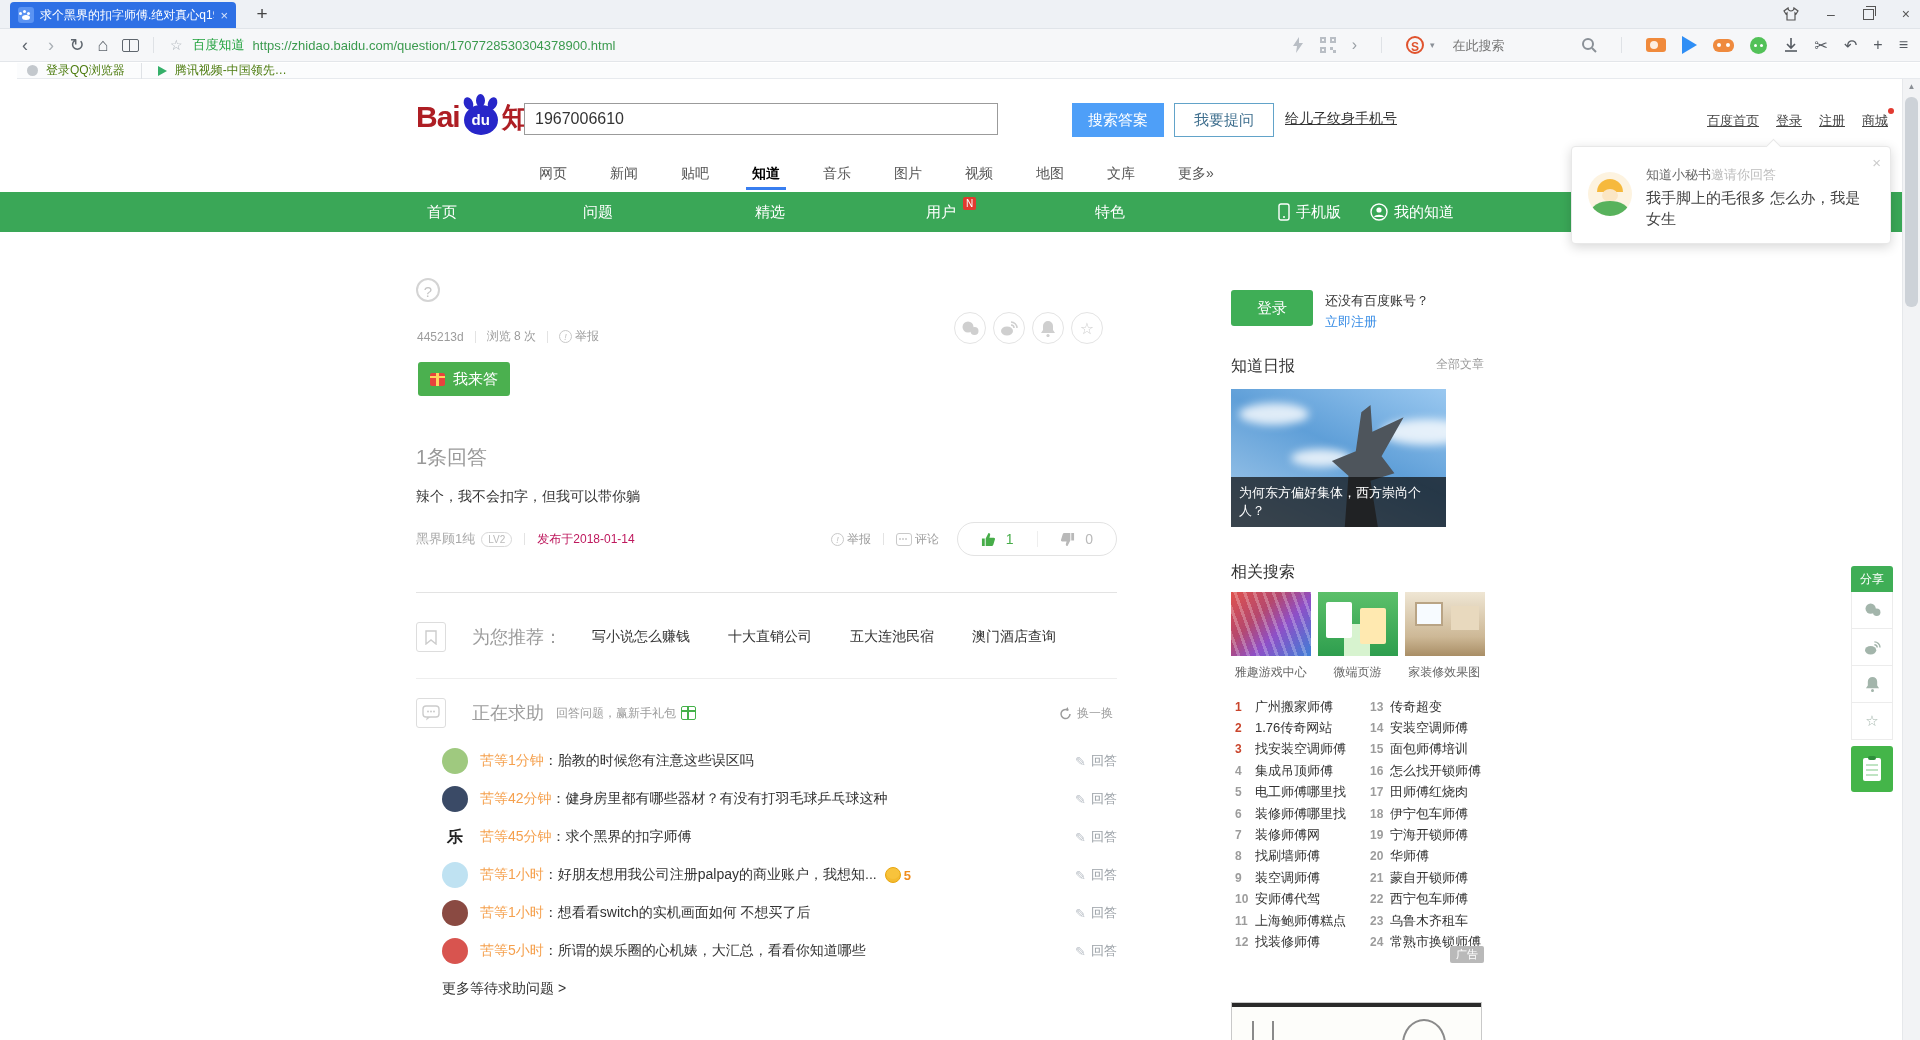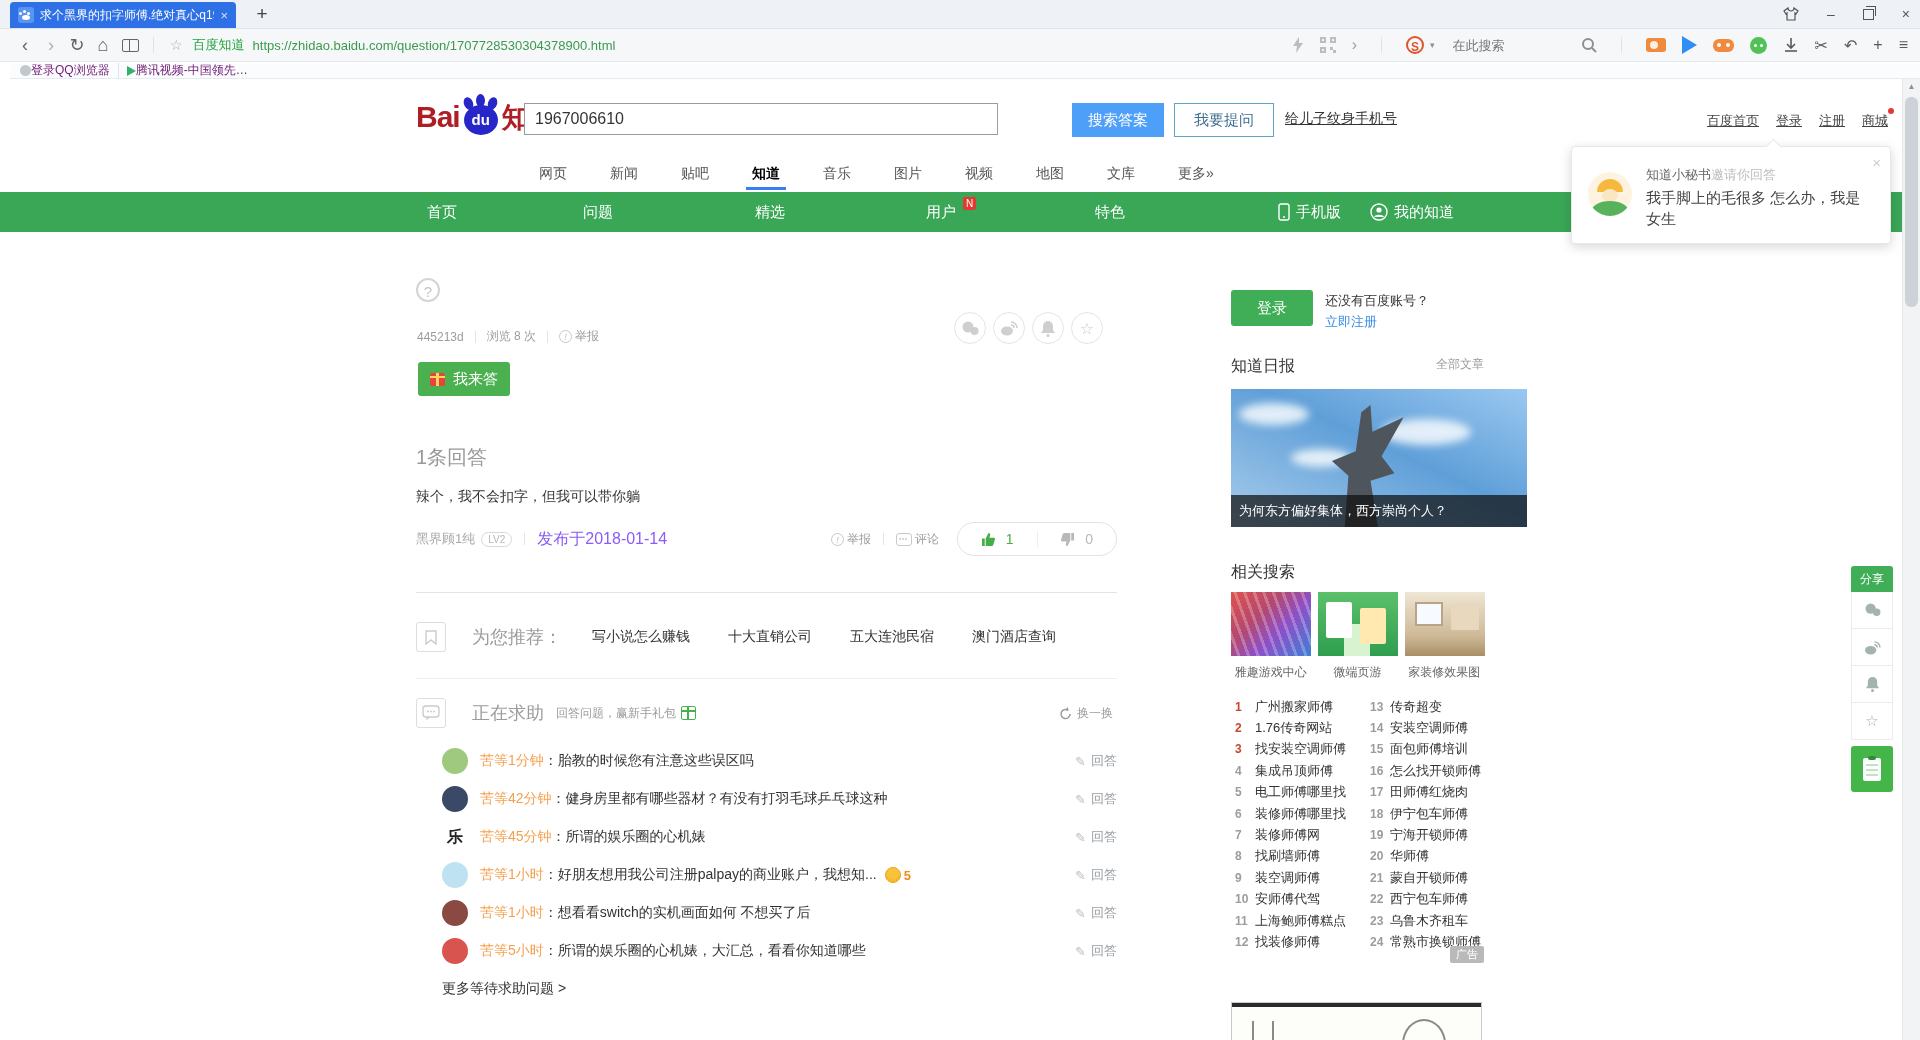--- a/index.html
+++ b/index.html
@@ -41,22 +41,22 @@
   .ic-cam{width:20px;height:14px;background:#f08a3c;border-radius:3px;position:relative;cursor:pointer}
   .ic-cam::after{content:"";position:absolute;left:4px;top:3px;width:8px;height:8px;border-radius:50%;background:#fff;opacity:.85}
   .ic-play{width:0;height:0;border-left:15px solid #2f8ef5;border-top:9px solid transparent;border-bottom:9px solid transparent;cursor:pointer}
   .ic-pad{width:21px;height:13px;background:#ef8a3e;border-radius:6px;position:relative;cursor:pointer}
   .ic-pad::before,.ic-pad::after{content:"";position:absolute;top:4px;width:4px;height:4px;border-radius:50%;background:#fff}
   .ic-pad::before{left:4px}.ic-pad::after{right:4px}
   .ic-chat{width:17px;height:17px;background:#52c158;border-radius:50%;position:relative;cursor:pointer}
   .ic-chat::after{content:"";position:absolute;left:4px;top:7px;width:3px;height:3px;border-radius:50%;background:#fff;box-shadow:6px 0 0 #fff}
   .gly{font-size:16px;color:#565b62;cursor:pointer}
 
-  .bookmarks{position:absolute;left:10px;top:63px;right:0;height:15px;background:#fbfcfd;border-bottom:1px solid #e7eaee;
-             display:flex;align-items:center;font-size:12px;color:#701a75;padding:0 10px;}
+  .bookmarks{position:absolute;left:17px;top:63px;right:0;height:15px;background:#fbfcfd;border-bottom:1px solid #e7eaee;
+             display:flex;align-items:center;font-size:12px;color:#4d7c0f;padding:0 10px;gap:8px}
   .bm-person{width:11px;height:11px;border-radius:50%;background:#c3c8cd;flex:none}
   .bm-play{width:0;height:0;border-left:9px solid #35b06a;border-top:5px solid transparent;border-bottom:5px solid transparent;flex:none}
 
   
   .zhead{position:absolute;left:0;top:79px;right:0;height:79px;background:#fff}
   .logo{position:absolute;left:416px;top:16px;display:flex;align-items:flex-end;cursor:pointer}
   .bai{color:#ae1e24;font-weight:bold;font-size:30px;letter-spacing:-1px;line-height:40px}
   .paw{position:relative;width:40px;height:42px;margin:0 1px}
   .pad{position:absolute;left:3px;top:10px;width:34px;height:30px;background:#2726c9;border-radius:50%}
   .toe{position:absolute;width:9px;height:13px;background:#2726c9;border-radius:50%}
@@ -101,21 +101,21 @@
           color:#fff;font-size:15px;display:flex;align-items:center;justify-content:center;gap:8px;cursor:pointer}
   .gift{width:15px;height:13px;background:#e8433d;border-radius:2px;position:relative}
   .gift::before{content:"";position:absolute;left:6px;top:0;bottom:0;width:3px;background:#ffd65c}
   .gift::after{content:"";position:absolute;left:0;right:0;top:3px;height:2px;background:#ffd65c}
   .acount{position:absolute;left:0;top:212px;font-size:20px;color:#999}
   .atext{position:absolute;left:0;top:256px;font-size:14px;color:#333}
   .arow{position:absolute;left:0;top:290px;width:100%;display:flex;align-items:center}
   .aname{color:#a8a8a8;font-size:13px}
   .lv{border:1px solid #d8d8d8;color:#b9b9b9;font-size:10px;border-radius:8px;padding:0 6px;line-height:13px;margin-left:6px}
   .asep{width:1px;height:12px;background:#e3e3e3;margin:0 12px}
-  .adate{color:#8b5cf6;font-size:16px}
+  .adate{color:#be185d;font-size:12px}
   .actl{margin-left:auto;display:flex;align-items:center;gap:12px;color:#9c9c9c;font-size:12px}
   .cicon{width:14px;height:11px;border:1px solid #c9c9c9;border-radius:3px;position:relative;margin-right:3px}
   .cicon::after{content:"";position:absolute;left:2px;top:4px;width:2px;height:2px;background:#c9c9c9;border-radius:50%;
         box-shadow:3px 0 0 #c9c9c9,6px 0 0 #c9c9c9}
   .vote{display:flex;align-items:center;border:1px solid #e3e3e3;border-radius:17px;height:32px;width:158px;margin-left:6px}
   .vup,.vdn{flex:1;display:flex;align-items:center;justify-content:center;gap:10px;font-size:14px;cursor:pointer}
   .vup{color:#47ad49}.vdn{color:#b9b9b9;border-left:1px solid #eee}
   .div1{position:absolute;left:0;top:360px;width:100%;border-top:1px solid #e3e3e3}
   .div2{position:absolute;left:0;top:446px;width:100%;border-top:1px solid #eee}
   .blk{position:absolute;left:0;width:100%;display:flex;align-items:center}
@@ -145,21 +145,21 @@
 
   
   .sb{position:absolute;left:1231px;top:232px;width:253px}
   .loginbtn{position:absolute;left:0;top:58px;width:82px;height:36px;background:#3fae56;border-radius:3px;border:none;
             color:#fff;font-size:15px;cursor:pointer}
   .noacct{position:absolute;left:94px;top:60px;font-size:13px;color:#333}
   .reg{position:absolute;left:94px;top:81px;font-size:13px;color:#3a8ee6;cursor:pointer}
   .dailyhd{position:absolute;left:0;top:124px;width:100%;display:flex;align-items:flex-start}
   .dtitle{font-size:16px;color:#333}
   .dall{margin-left:auto;font-size:12px;color:#999;cursor:pointer}
-  .daily-img{position:absolute;left:0;top:157px;width:296px;height:138px;overflow:hidden;cursor:pointer;
+  .daily-img{position:absolute;left:0;top:157px;width:215px;height:138px;overflow:hidden;cursor:pointer;
              background:linear-gradient(205deg,#9ac8f0 0%,#5f9fd8 45%,#a9cdec 100%)}
   .cloud{position:absolute;background:rgba(255,255,255,.8);border-radius:50%;filter:blur(4px)}
   .c1{left:8px;top:14px;width:70px;height:22px}.c2{left:150px;top:30px;width:90px;height:26px}.c3{left:60px;top:60px;width:60px;height:18px}
   .statue{position:absolute;left:88px;top:16px;width:92px;height:122px;background:#4e555c;
           clip-path:polygon(28% 100%,32% 58%,14% 46%,40% 38%,46% 6%,56% 0,58% 22%,92% 10%,68% 42%,82% 56%,56% 62%,64% 100%)}
   .daily-cap{position:absolute;left:0;right:0;bottom:0;background:rgba(15,15,15,.72);color:#fff;font-size:13px;padding:7px 8px}
   .relhd{position:absolute;left:0;top:330px;font-size:16px;color:#333}
   .thumbs{position:absolute;left:0;top:360px;display:flex;gap:7px}
   .thumb{width:80px;height:64px;cursor:pointer;position:relative;overflow:hidden}
   .th1{background:linear-gradient(135deg,#e0524d,#b5486e 35%,#8e4fc7 60%,#3f7fd6)}
@@ -545,21 +545,21 @@
           <span class="sq">：健身房里都有哪些器材？有没有打羽毛球乒乓球这种</span>
 
           <span class="sanswer">
             <span class="pencil">✎</span>
             <span>回答</span>
           </span>
         </div>
         <div class="srow">
           <span class="savatar">乐</span>
           <span class="swait">苦等45分钟</span>
-          <span class="sq">：所谓的娱乐圈的心机婊</span>
+          <span class="sq">：求个黑界的扣字师傅</span>
 
           <span class="sanswer">
             <span class="pencil">✎</span>
             <span>回答</span>
           </span>
         </div>
         <div class="srow">
           <span class="savatar" style="background: rgb(191, 226, 242);"></span>
           <span class="swait">苦等1小时</span>
           <span class="sq">：好朋友想用我公司注册palpay的商业账户，我想知...</span>

